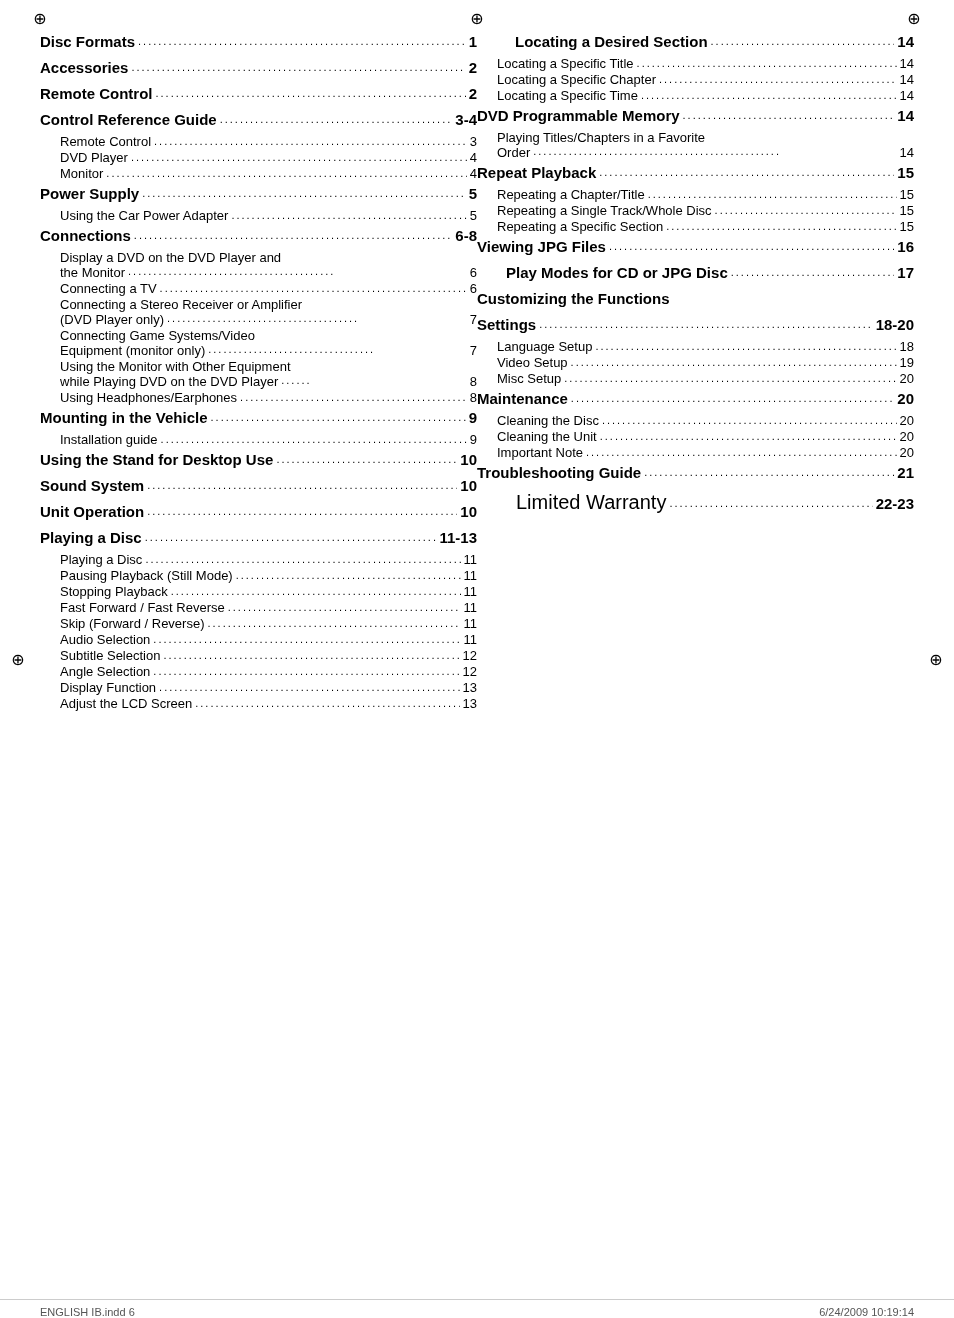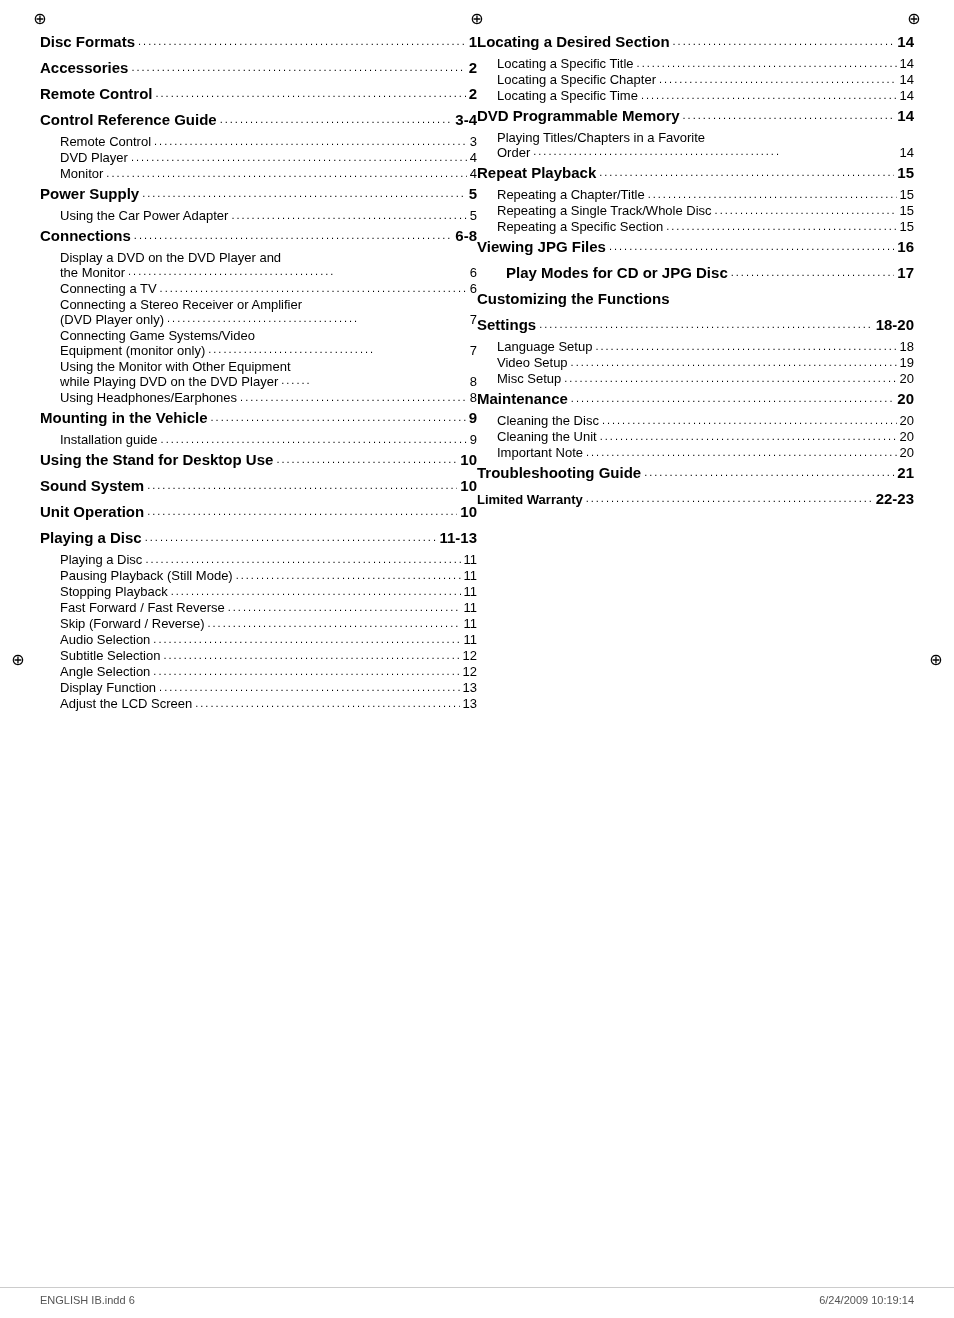--- a/index.html
+++ b/index.html
@@ -90,21 +90,21 @@
       font-size: 11px;
       letter-spacing: 2px;
     }
     .dot-leader .num-part {
       white-space: nowrap;
     }
 
     
     .footer {
       position: absolute;
-      bottom: 12px;
+      bottom: 0;
       left: 0;
       right: 0;
       display: flex;
       justify-content: space-between;
       padding: 0 40px;
       font-size: 11px;
       color: #555;
       border-top: 1px solid #ccc;
       padding-top: 6px;
     }
@@ -361,21 +361,21 @@
         <span class="filler"></span>
         <span>13</span>
       </div>
 
     </div>
 
     <div class="col-right">
 
       <div class="toc-entry">
         <div class="dot-leader">
-          <span class="text-part" style="font-weight:bold;font-size:15px;">Locating a Desired Section </span>
+          <span class="text-part" style="font-weight:bold;font-size:15px;margin-left:38px;">Locating a Desired Section </span>
           <span class="filler"></span>
           <span class="num-part" style="font-weight:bold;font-size:15px;">14</span>
         </div>
       </div>
       <div class="inline-entry">
         <span>Locating a Specific Title </span>
         <span class="filler"></span>
         <span>14</span>
       </div>
       <div class="inline-entry">
@@ -497,21 +497,21 @@
       <div class="toc-entry">
         <div class="dot-leader">
           <span class="text-part" style="font-weight:bold;font-size:15px;">Troubleshooting Guide</span>
           <span class="filler"></span>
           <span class="num-part" style="font-weight:bold;font-size:15px;text-align:right;">21</span>
         </div>
       </div>
 
       <div class="toc-entry">
         <div class="dot-leader">
-          <span class="text-part" style="font-weight:bold;font-size:13px;">Limited Warranty </span>
+          <span class="text-part" style="font-weight:normal;font-size:20px;margin-left:39px;">Limited Warranty </span>
           <span class="filler"></span>
           <span class="num-part" style="font-weight:bold;font-size:15px;">22-23</span>
         </div>
       </div>
 
     </div>
 
   </div>
 
   <div class="footer">

